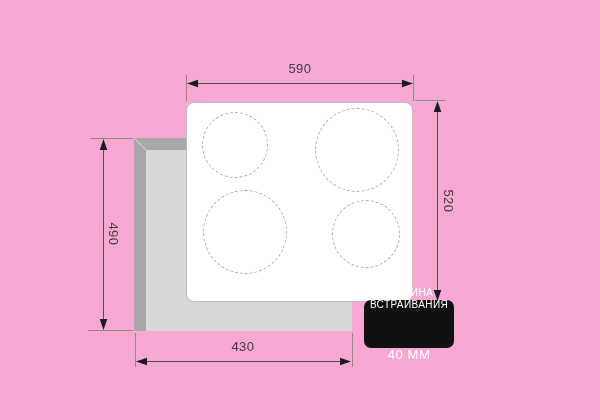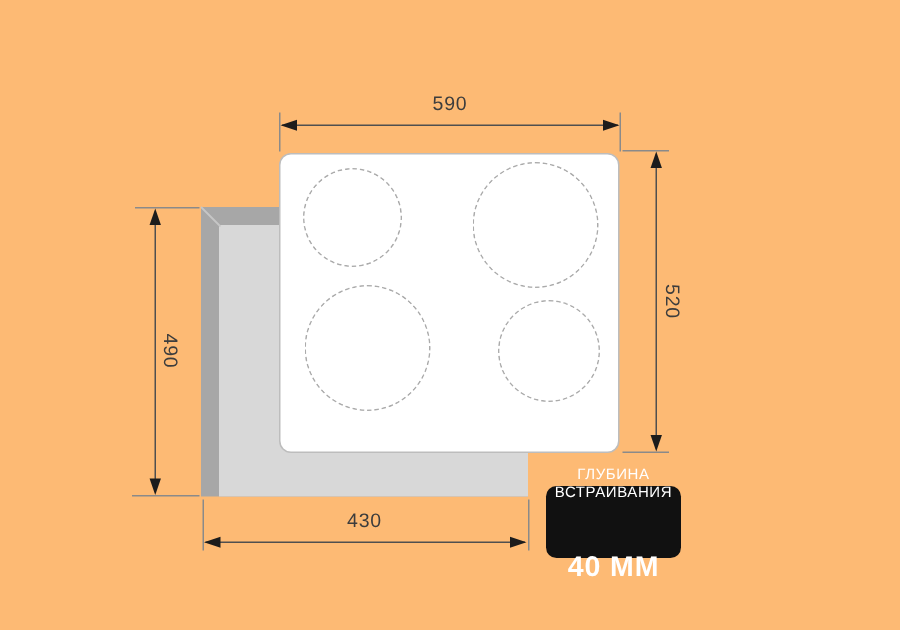--- a/index.html
+++ b/index.html
@@ -1,17 +1,17 @@
 <!DOCTYPE html>
 <html><head>
 <meta charset="utf-8">
 <style>
   html,body{margin:0;padding:0;background:#ffffff;}
   .canvas{
-    position:relative;width:600px;height:420px;background:#fdba74;overflow:hidden;
+    position:relative;width:600px;height:420px;background:#f9a8d4;overflow:hidden;
     font-family:"Liberation Sans", sans-serif;
   }
   
   .cutout-wall{
     position:absolute;left:134px;top:138px;width:218px;height:193px;
     background:#a7a7a7;
   }
   .cutout-floor{
     position:absolute;left:146px;top:150px;width:206px;height:181px;
     background:#d8d8d8;
@@ -43,27 +43,27 @@
     text-align:center;line-height:14px;
   }
   .dim-label.h{width:60px;}
   .dim-label.v{width:40px;height:14px;transform:rotate(90deg);}
   .lbl-top{left:270px;top:62px;}
   .lbl-right{left:428px;top:194px;}
   .lbl-left{left:93px;top:227px;}
   .lbl-bottom{left:213px;top:340px;}
   
   .badge{
-    position:absolute;left:364px;top:324px;width:90px;height:48px;
+    position:absolute;left:364px;top:300px;width:90px;height:48px;
     background:#111111;border-radius:7px;color:#ffffff;
     display:flex;flex-direction:column;align-items:center;justify-content:center;
     text-align:center;
   }
   .badge .b-line{font-size:10px;line-height:12px;letter-spacing:0.4px;}
-  .badge .b-strong{font-size:19px;line-height:15px;font-weight:bold;letter-spacing:0.6px;margin-top:36px;}
+  .badge .b-strong{font-size:13px;line-height:15px;font-weight:normal;letter-spacing:0.6px;margin-top:36px;}
 </style>
 </head>
 <body>
 
 <div class="canvas">
 
   <div class="cutout-wall"></div>
   <div class="cutout-floor"></div>
 
   <div class="panel"></div>

